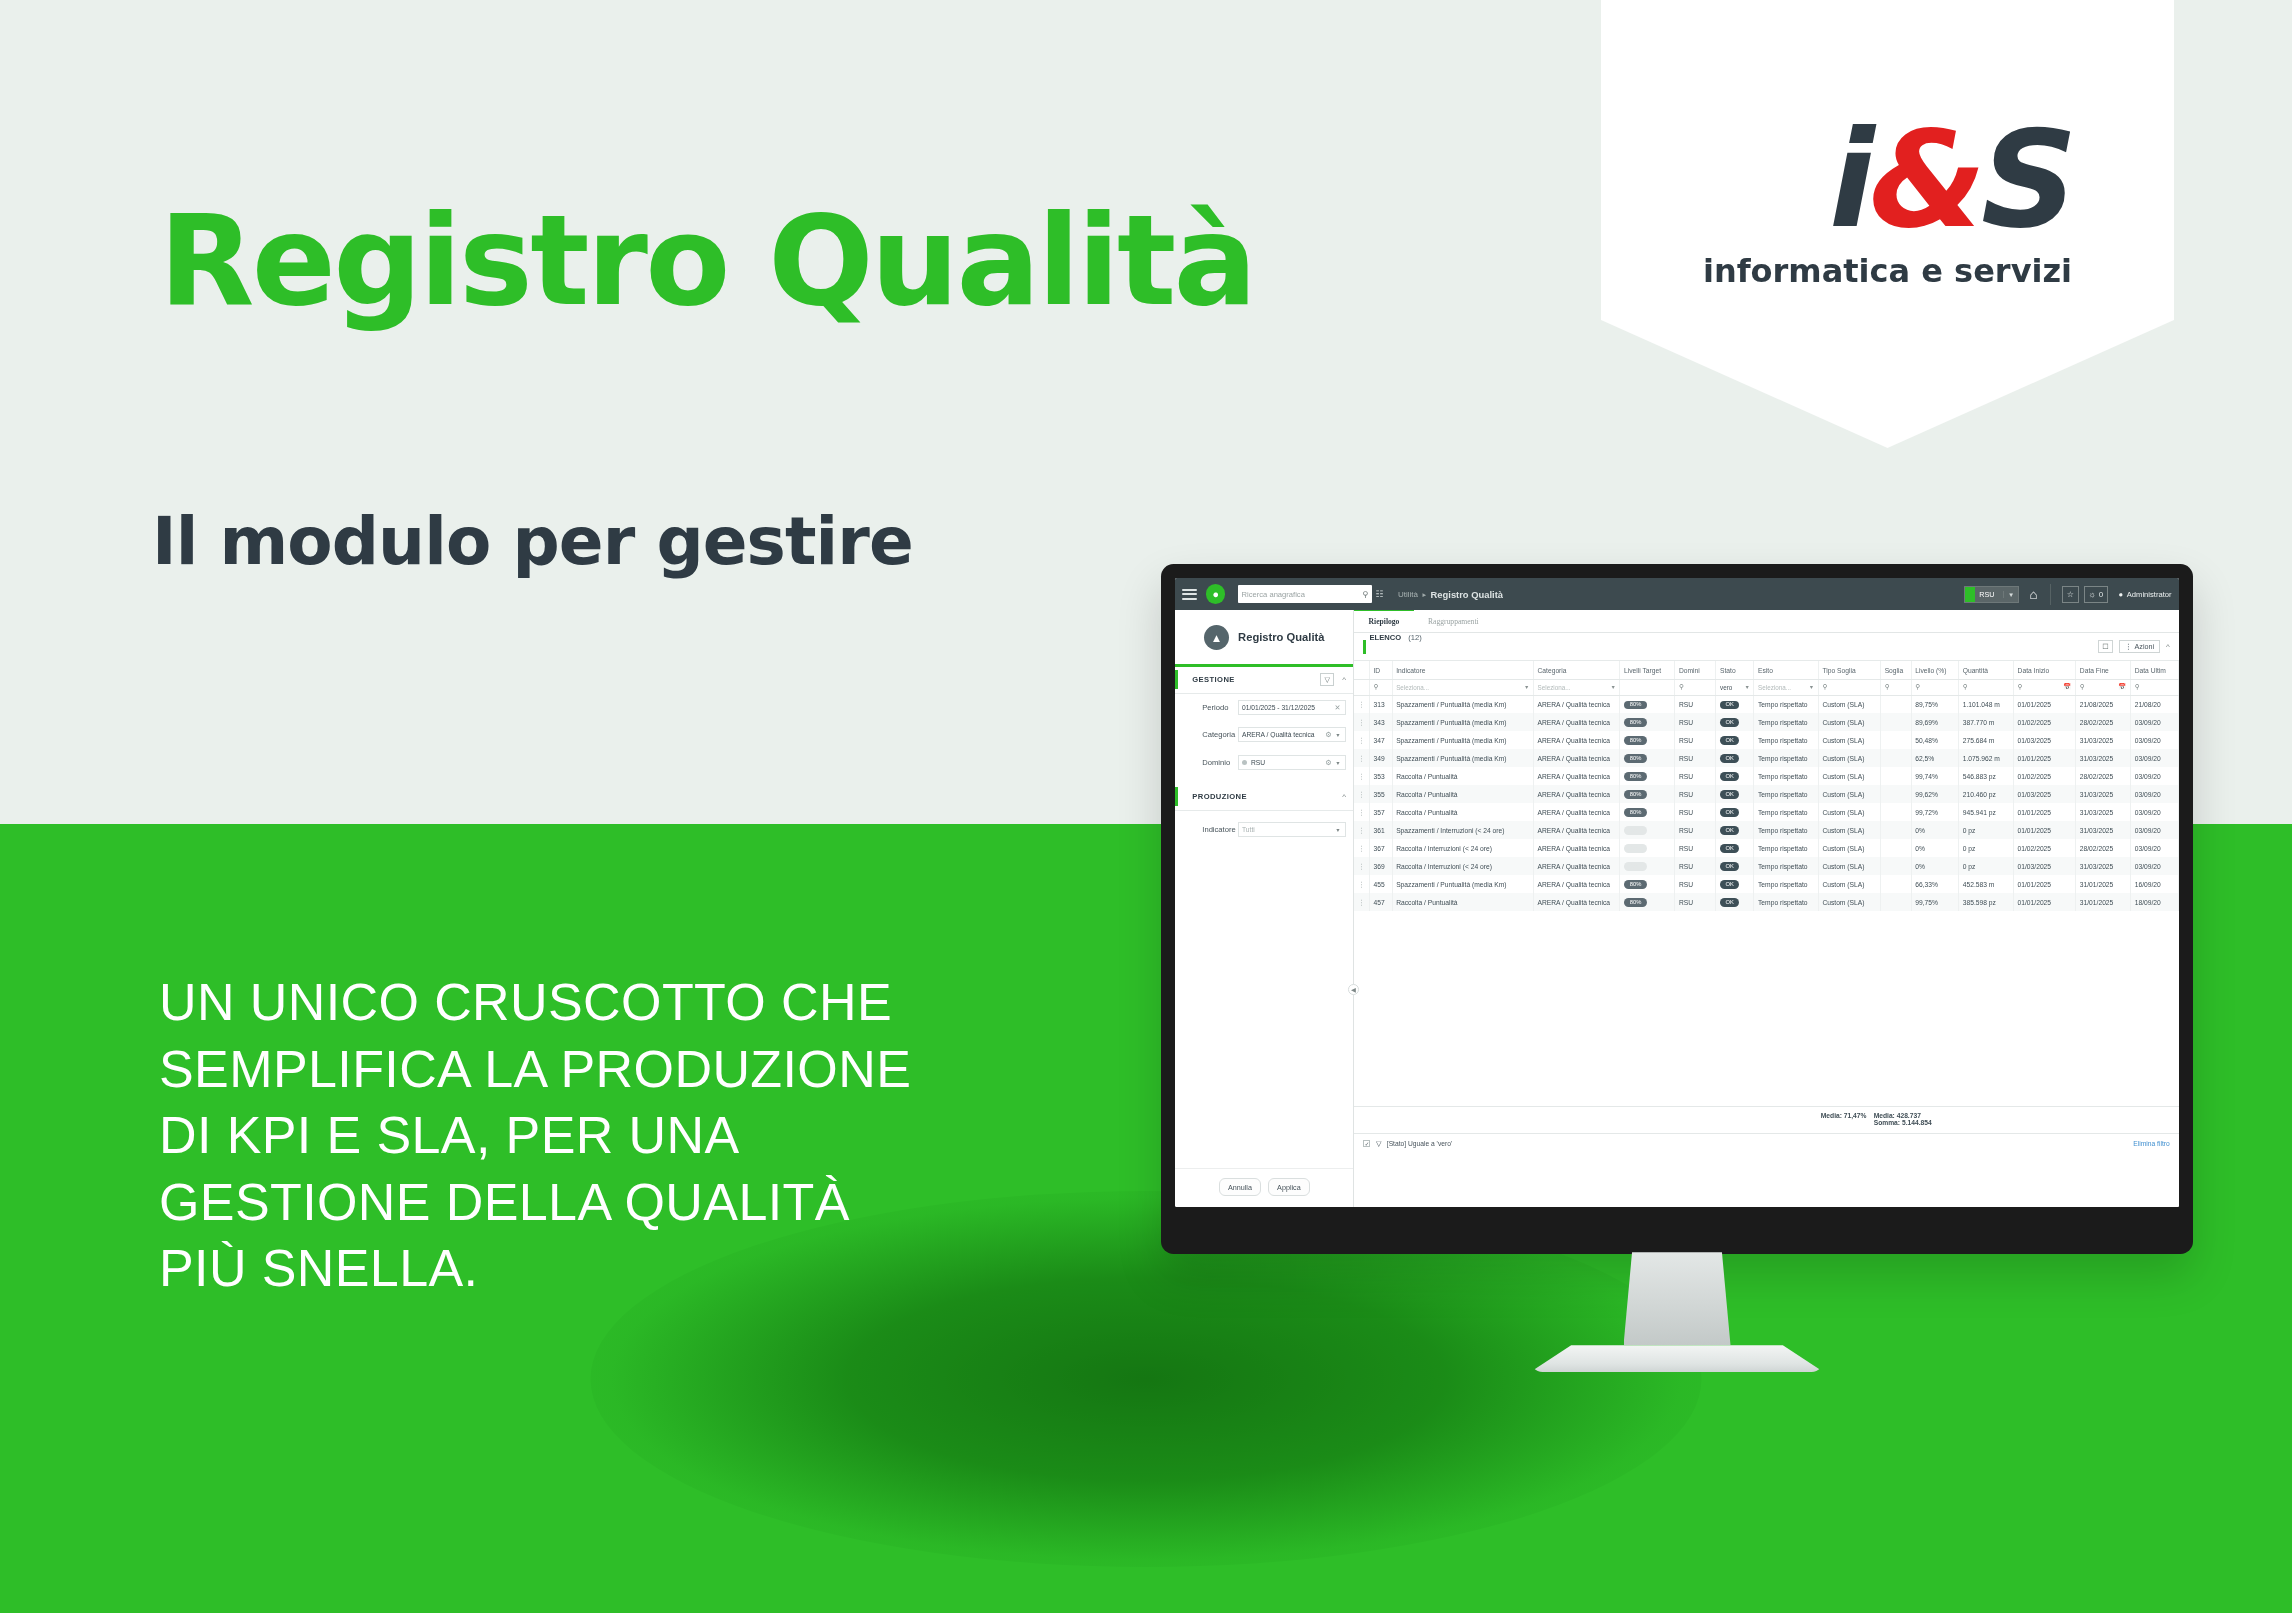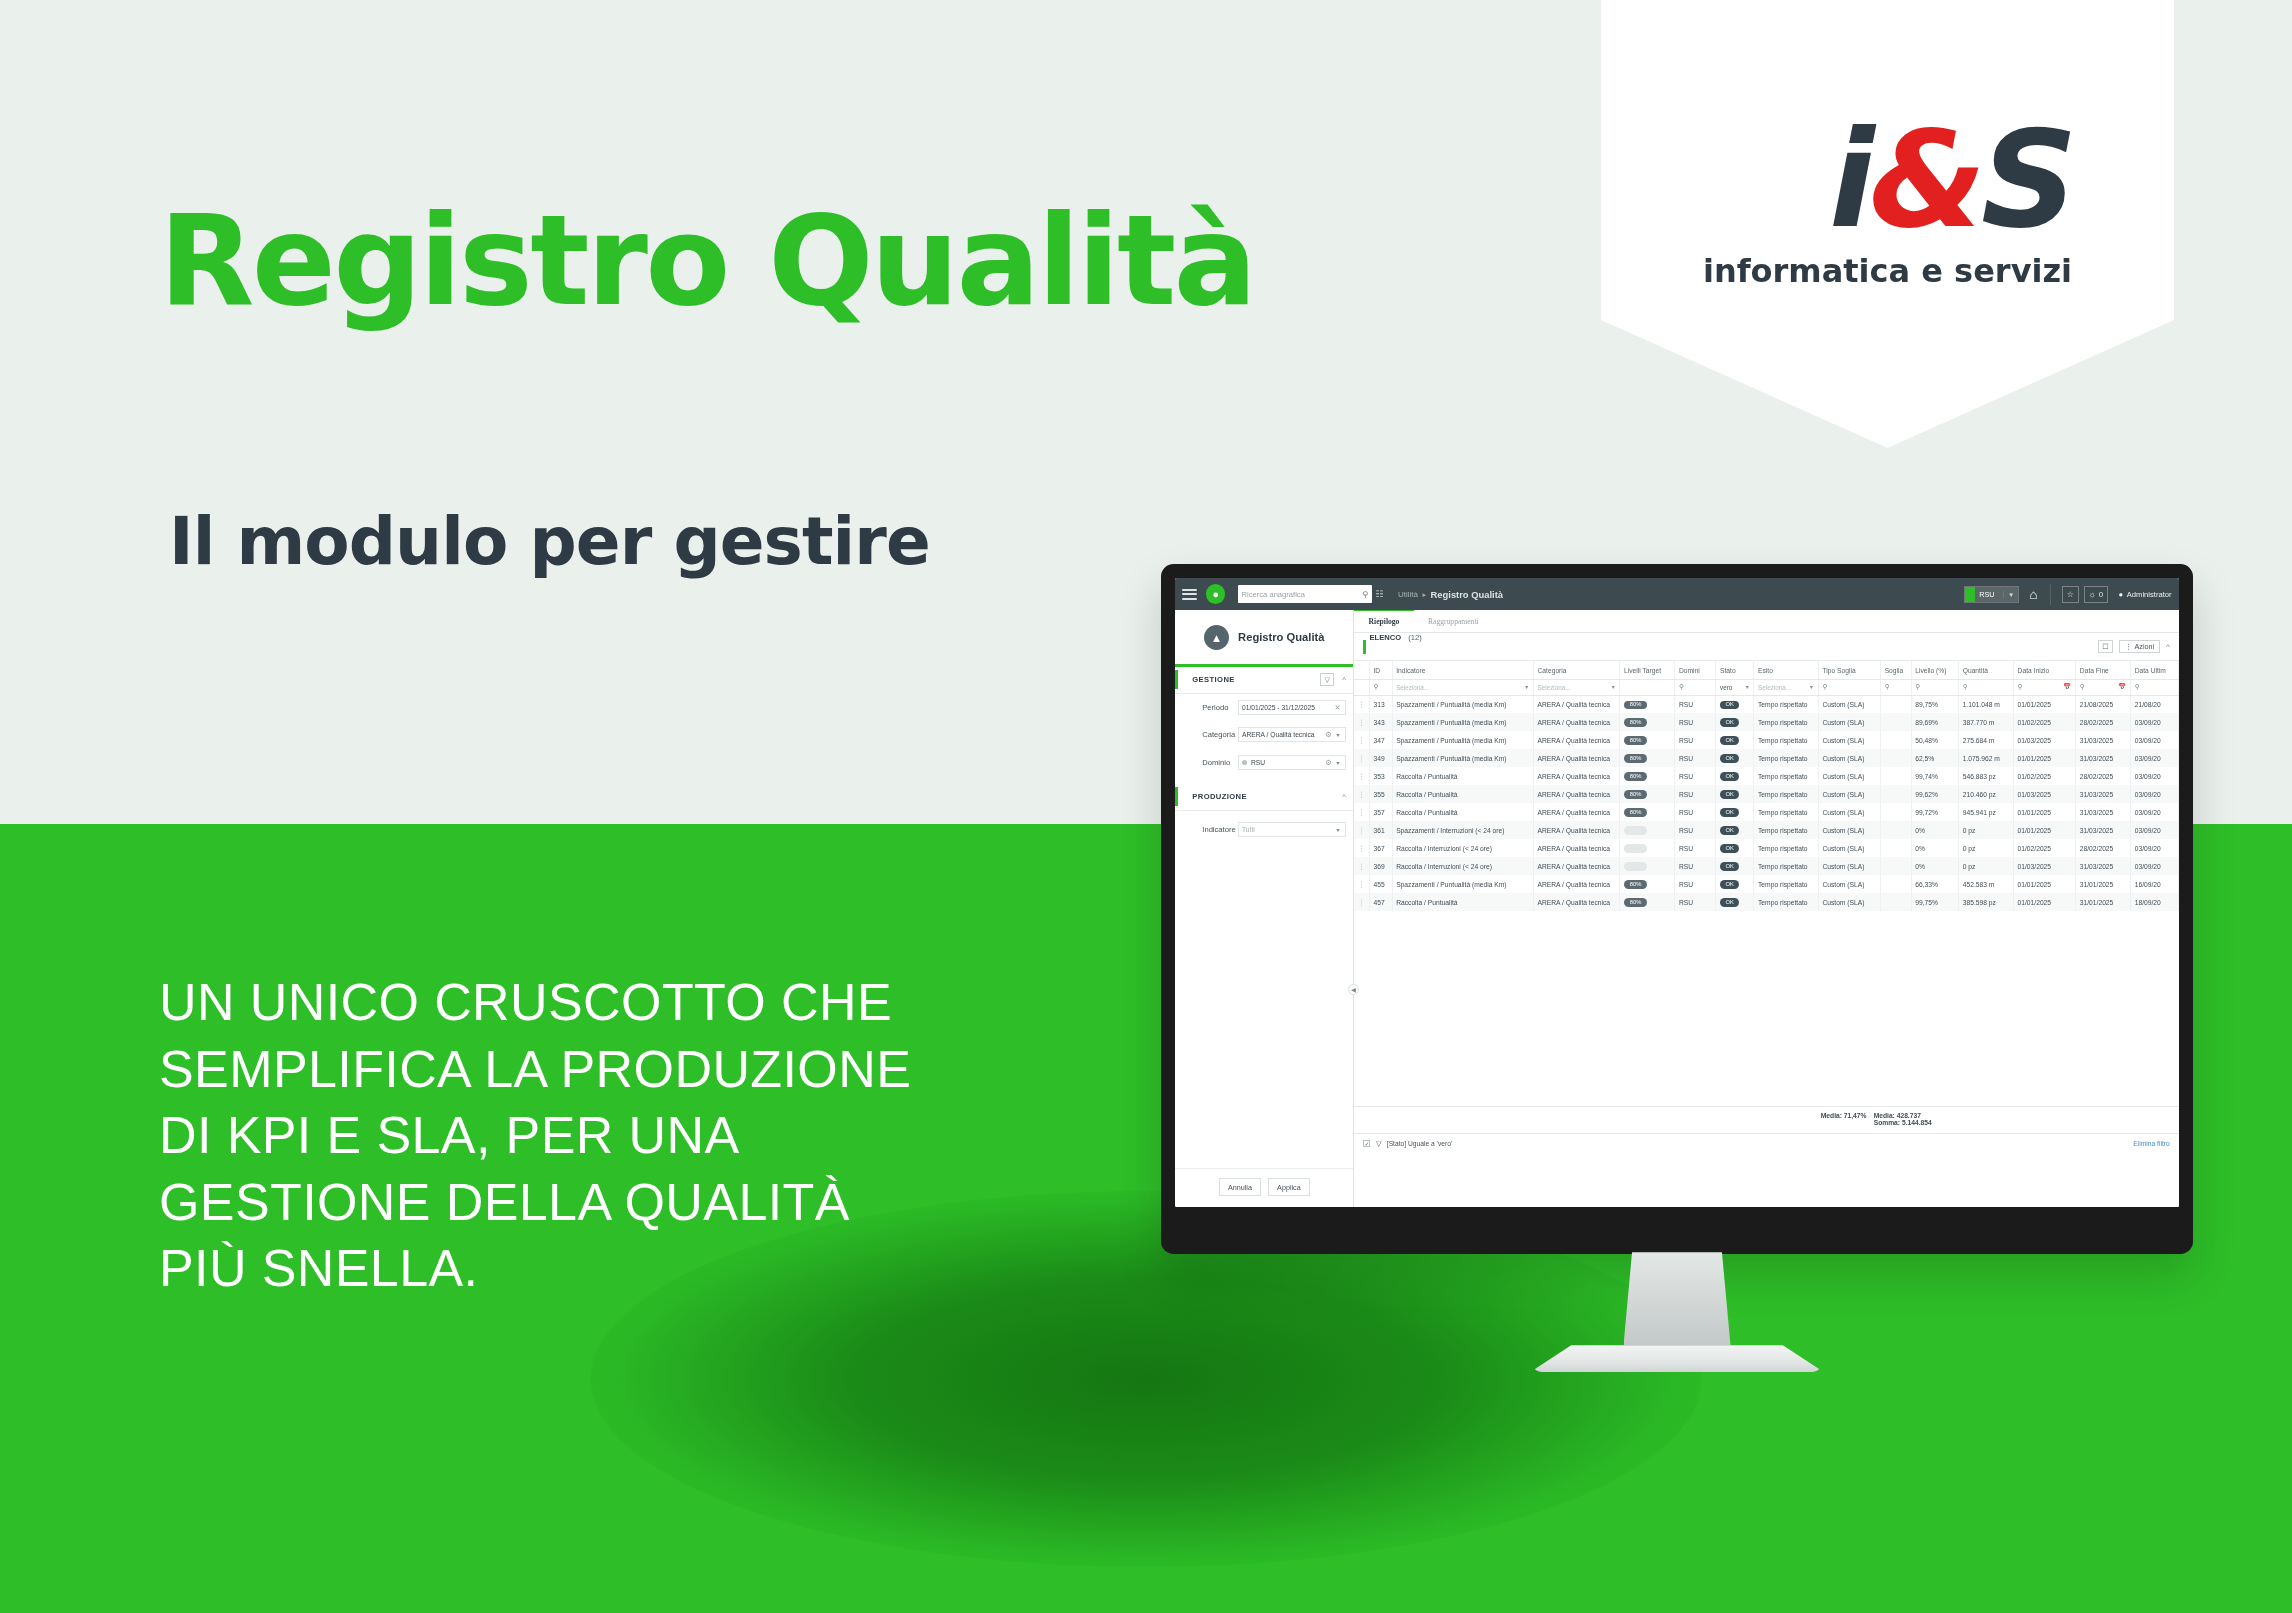--- a/index.html
+++ b/index.html
@@ -53,21 +53,21 @@
 
   
   .headline {
     position: absolute; left: 159px; top: 199px;
     font-family: "DejaVu Sans", sans-serif;
     font-size: 124px; font-weight: bold;
     color: #2ebe28; letter-spacing: -2.7px; line-height: 1;
     white-space: nowrap;
   }
   .subhead {
-    position: absolute; left: 169px; top: 502px;
+    position: absolute; left: 152px; top: 502px;
     font-family: "DejaVu Sans", sans-serif;
     font-size: 66px; font-weight: bold;
     color: #2f3b44; line-height: 1.22; letter-spacing: -0.9px;
   }
   .bodycopy {
     position: absolute; left: 159px; top: 969px;
     font-family: "Liberation Sans", sans-serif;
     font-size: 52px; font-weight: 300;
     color: #ffffff; line-height: 1.28; letter-spacing: 0.4px;
     max-width: 788px;
@@ -190,21 +190,21 @@
   .fctl .val.muted { color: #a8b1b1; }
   .fctl .dot { width: 5.4px; height: 5.4px; border-radius: 50%; background: #b9c2c2; margin-right: 3.6px; }
   .fctl .x { font-size: 7.2px; color: #96a0a0; padding: 0 1.8px; }
   .fctl .gear { font-size: 7.2px; color: #96a0a0; padding: 0 1.8px; }
   .fctl .car { font-size: 5.4px; color: #7e8888; padding: 0 1.8px; }
 
   .side-spacer { flex: 1; }
   .side-foot { display: flex; justify-content: center; gap: 7.2px; padding: 9px 0 10.7px 0; border-top: 0.9px solid #eceeee; }
   .sbtn {
     font-size: 7.2px; color: #46525a; border: 0.9px solid #dadfdf;
-    background: #fdfdfd; border-radius: 0; padding: 3.6px 8px; cursor: pointer;
+    background: #fdfdfd; border-radius: 6px; padding: 3.6px 8px; cursor: pointer;
   }
   .collapse-handle {
     position: absolute; right: -5.4px; top: 374px;
     width: 10.7px; height: 10.7px; border-radius: 50%;
     background: #fff; border: 0.9px solid #d8dddd;
     display: flex; align-items: center; justify-content: center;
     font-size: 6.3px; color: #7d8787;
   }
 
   

